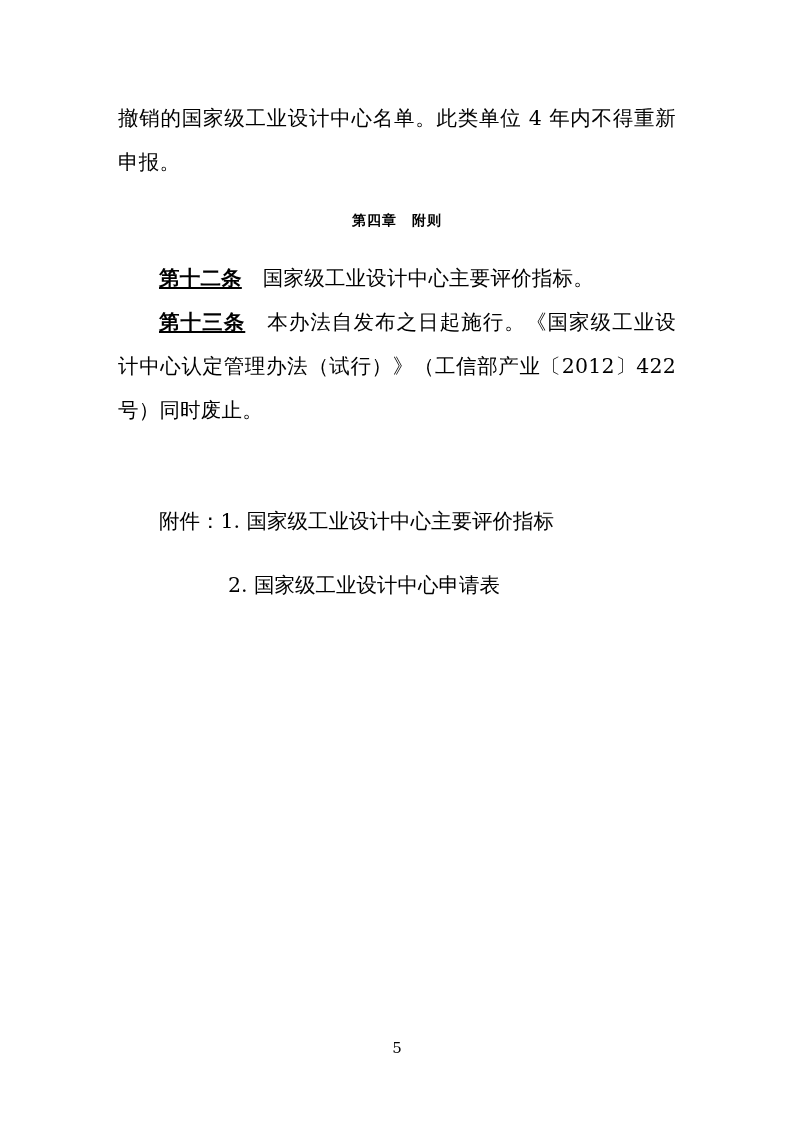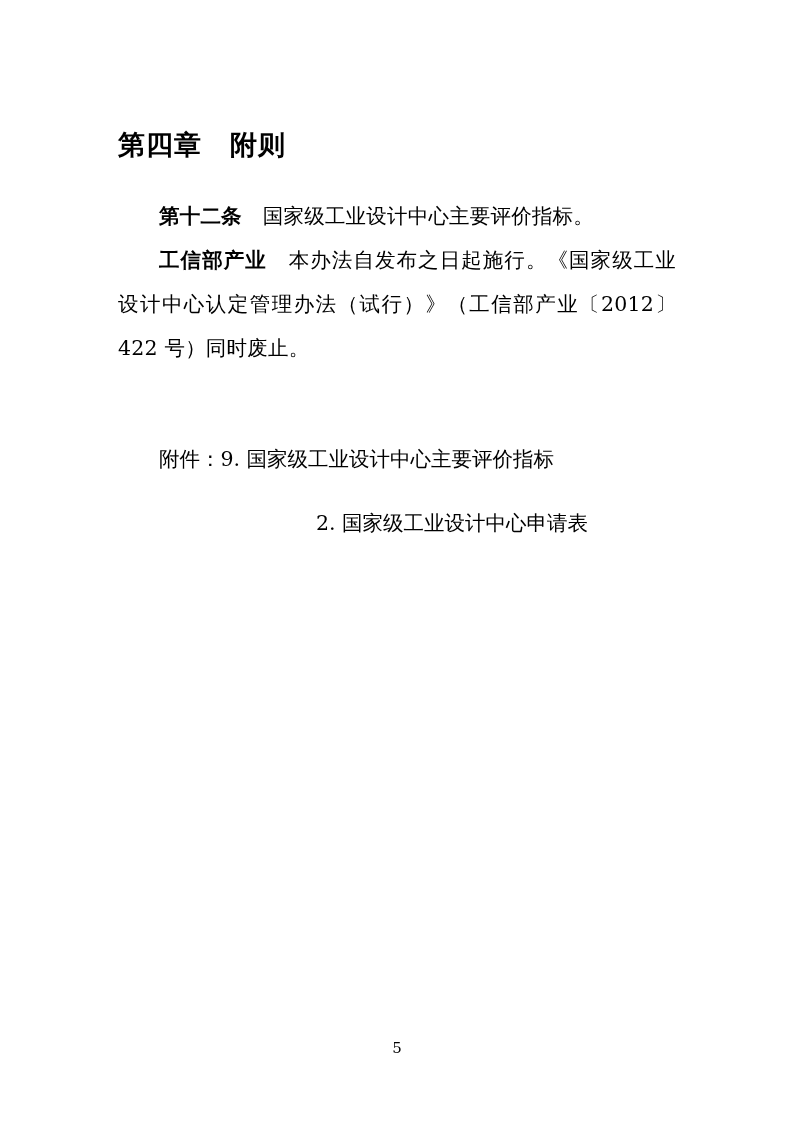--- a/index.html
+++ b/index.html
@@ -34,72 +34,74 @@
     margin: 0;
   }
   .indent2 {
     text-indent: 41px;
   }
   .indent-article {
     text-indent: 41px;
   }
   .bold {
     font-weight: 700;
+    text-decoration: underline;
   }
   .chapter-title {
-    font-size: 27px;
+    text-align: center;
+    font-size: 14px;
     line-height: 44px;
     font-weight: 700;
     letter-spacing: 1px;
   }
   .gap-block {
     height: 46px;
   }
   .attach {
     font-size: 20.5px;
     line-height: 44px;
     text-indent: 41px;
   }
   .attach-second {
     font-size: 20.5px;
     line-height: 44px;
     padding-left: 110px;
     text-indent: 0;
-    text-align: center;
   }
   .page-number {
     position: absolute;
     left: 0;
     right: 0;
     bottom: 66px;
     text-align: center;
     font-size: 15px;
     font-family: "DejaVu Serif", "Liberation Serif", serif;
     color: #000;
   }
   .sp { letter-spacing: 0.5px; }
 </style>
 </head>
 <body>
 
 <div class="page">
 
   <div class="doc-body">
 
+    <p class="para">撤销的国家级工业设计中心名单。此类单位 4 年内不得重新申报。</p>
 
 
     <p class="chapter-title">第四章　附则</p>
 
     <p class="para indent-article"><span class="bold">第十二条</span><span class="sp">　</span><span>国家级工业设计中心主要评价指标。</span></p>
 
-    <p class="para indent-article"><span class="bold">工信部产业</span><span class="sp">　</span><span>本办法自发布之日起施行。《国家级工业设计中心认定管理办法（试行）》（工信部产业〔2012〕422 号）同时废止。</span></p>
+    <p class="para indent-article"><span class="bold">第十三条</span><span class="sp">　</span><span>本办法自发布之日起施行。《国家级工业设计中心认定管理办法（试行）》（工信部产业〔2012〕422 号）同时废止。</span></p>
 
     <div class="gap-block"></div>
 
-    <p class="attach"><span>附件：</span><span>9. 国家级工业设计中心主要评价指标</span></p>
+    <p class="attach"><span>附件：</span><span>1. 国家级工业设计中心主要评价指标</span></p>
 
     <p class="attach-second">2. 国家级工业设计中心申请表</p>
 
   </div>
 
   <div class="page-number">5</div>
 
 </div>
 
 </body></html>

